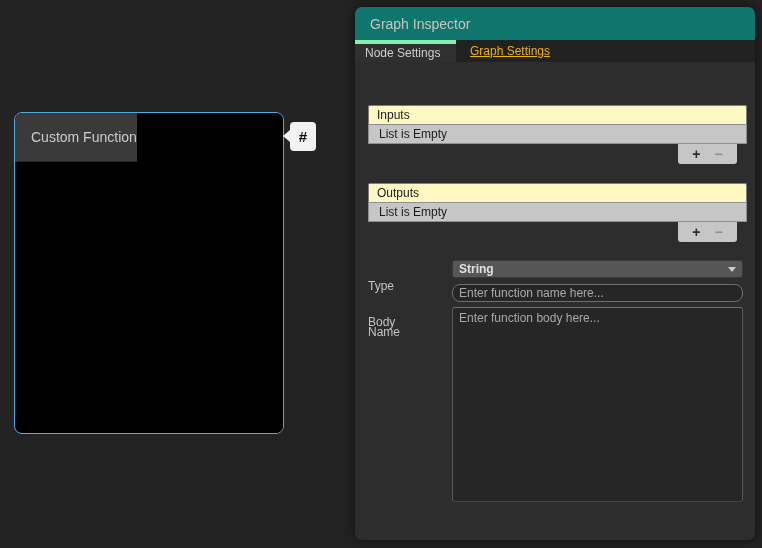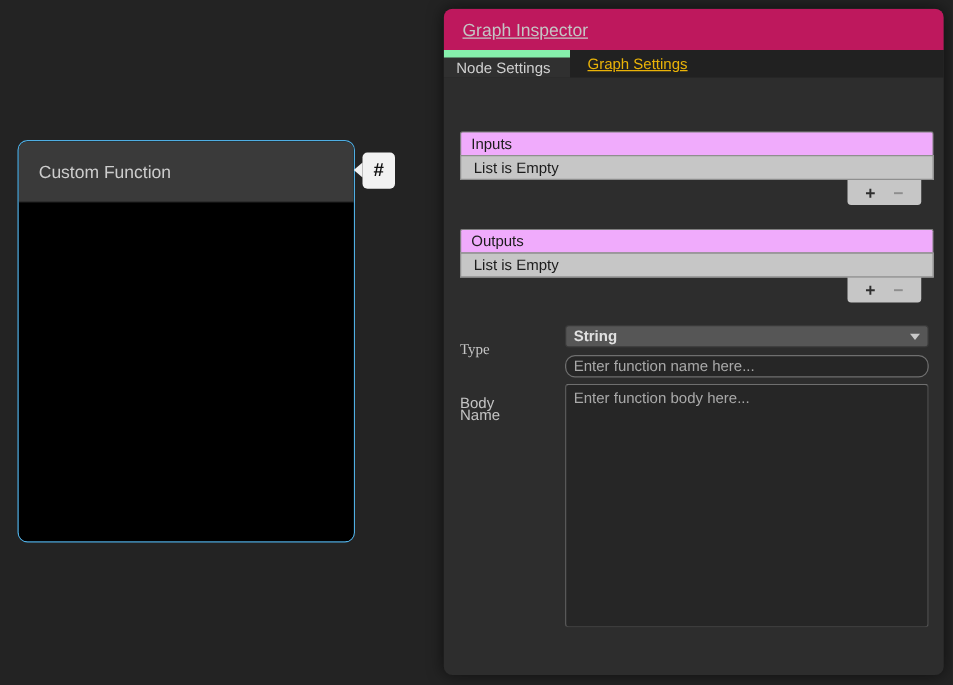--- a/index.html
+++ b/index.html
@@ -10,21 +10,21 @@
     position:relative;
     color:#c8c8c8;
   }
 
   
   .canvas { position:absolute; inset:0; background:#232323; }
 
   .node {
     position:absolute; left:14px; top:112px; width:270px; height:322px;
     background:#000; border:1.5px solid #4FAEE3; border-radius:8px;
-    overflow:hidden; display:flex; flex-direction:column;
+    overflow:hidden; display:flex; flex-direction:row;
   }
   .node-header {
     height:49px; background:#3a3a3a; border-bottom:1px solid #2a2a2a;
     display:flex; align-items:center; padding-left:16px;
     font-size:14px; color:#cdcdcd; flex:0 0 auto;
   }
   .node-body { flex:1 1 auto; background:#000; }
 
   .node-badge {
     position:absolute; left:290px; top:122px; width:26px; height:29px;
@@ -39,48 +39,48 @@
   }
 
   
   .inspector {
     position:absolute; left:355px; top:7px; width:400px; height:533px;
     background:#2d2d2d; border-radius:7px; overflow:hidden;
     box-shadow:0 0 12px rgba(0,0,0,0.55);
   }
   .insp-titlebar {
     position:absolute; left:0; top:0; width:100%; height:33px;
-    background:#be185d; display:flex; align-items:center; padding-left:15px;
-    font-size:14px; color:#c5c5c5;text-decoration:underline;
+    background:#0f766e; display:flex; align-items:center; padding-left:15px;
+    font-size:14px; color:#c5c5c5;
   }
   .insp-tabs {
     position:absolute; left:0; top:33px; width:100%; height:22px;
     background:#212121; display:flex;
   }
   .tab {
     height:22px; display:flex; align-items:center;
     font-size:12px; cursor:default;
   }
   .tab-active {
-    width:101px; background:#303030; border-top:6px solid #86efac;
+    width:101px; background:#303030; border-top:4px solid #86efac;
     color:#cfcfcf; padding-left:10px;
   }
   .tab-inactive { color:#eab308; padding:0 14px;text-decoration:underline; }
 
   .insp-heading {
     position:absolute; left:15px; top:64px;
     font-size:12px; font-weight:bold; color:#b4b4b4;
   }
 
   
   .rlist { position:absolute; left:13px; width:379px; }
   .rlist-inputs  { top:98px; }
   .rlist-outputs { top:176px; }
   .rlist-header {
-    height:19px; background:#f0abfc; border:1px solid #7e7e7e; border-bottom:none;
+    height:19px; background:#fef9c3; border:1px solid #7e7e7e; border-bottom:none;
     display:flex; align-items:center; padding-left:8px;
     font-size:12px; color:#1c1c1c; border-radius:2px 2px 0 0;
   }
   .rlist-row {
     height:20px; background:#c6c6c6; border:1px solid #8f8f8f;
     display:flex; align-items:center; padding-left:10px;
     font-size:12px; color:#1c1c1c;
   }
   .rlist-footer {
     position:absolute; right:10px; width:59px; height:20px;
@@ -88,21 +88,21 @@
     display:flex; align-items:center; justify-content:space-evenly;
   }
   .rlist-btn {
     font-size:14px; line-height:20px; cursor:default; font-weight:bold;
   }
   .rlist-btn-add { color:#2e2e2e; }
   .rlist-btn-remove { color:#8e8e8e; }
 
   
   .field-label { position:absolute; left:13px; font-size:12px; color:#c4c4c4; }
-  .lbl-type { top:265px;font-family:Liberation Serif, serif; }
+  .lbl-type { top:272px; }
   .lbl-name { top:284px;margin-top:34px; }
   .lbl-body { top:308px; }
 
   .dropdown {
     position:absolute; left:97px; top:253px; width:291px; height:18px;
     background:#565656; border:1px solid #393939; border-radius:3px;
     display:flex; align-items:center; padding:0 6px;
     font-size:12px; color:#e0e0e0; cursor:default;font-weight:bold;
   }
   .dropdown-value { flex:1 1 auto; }

